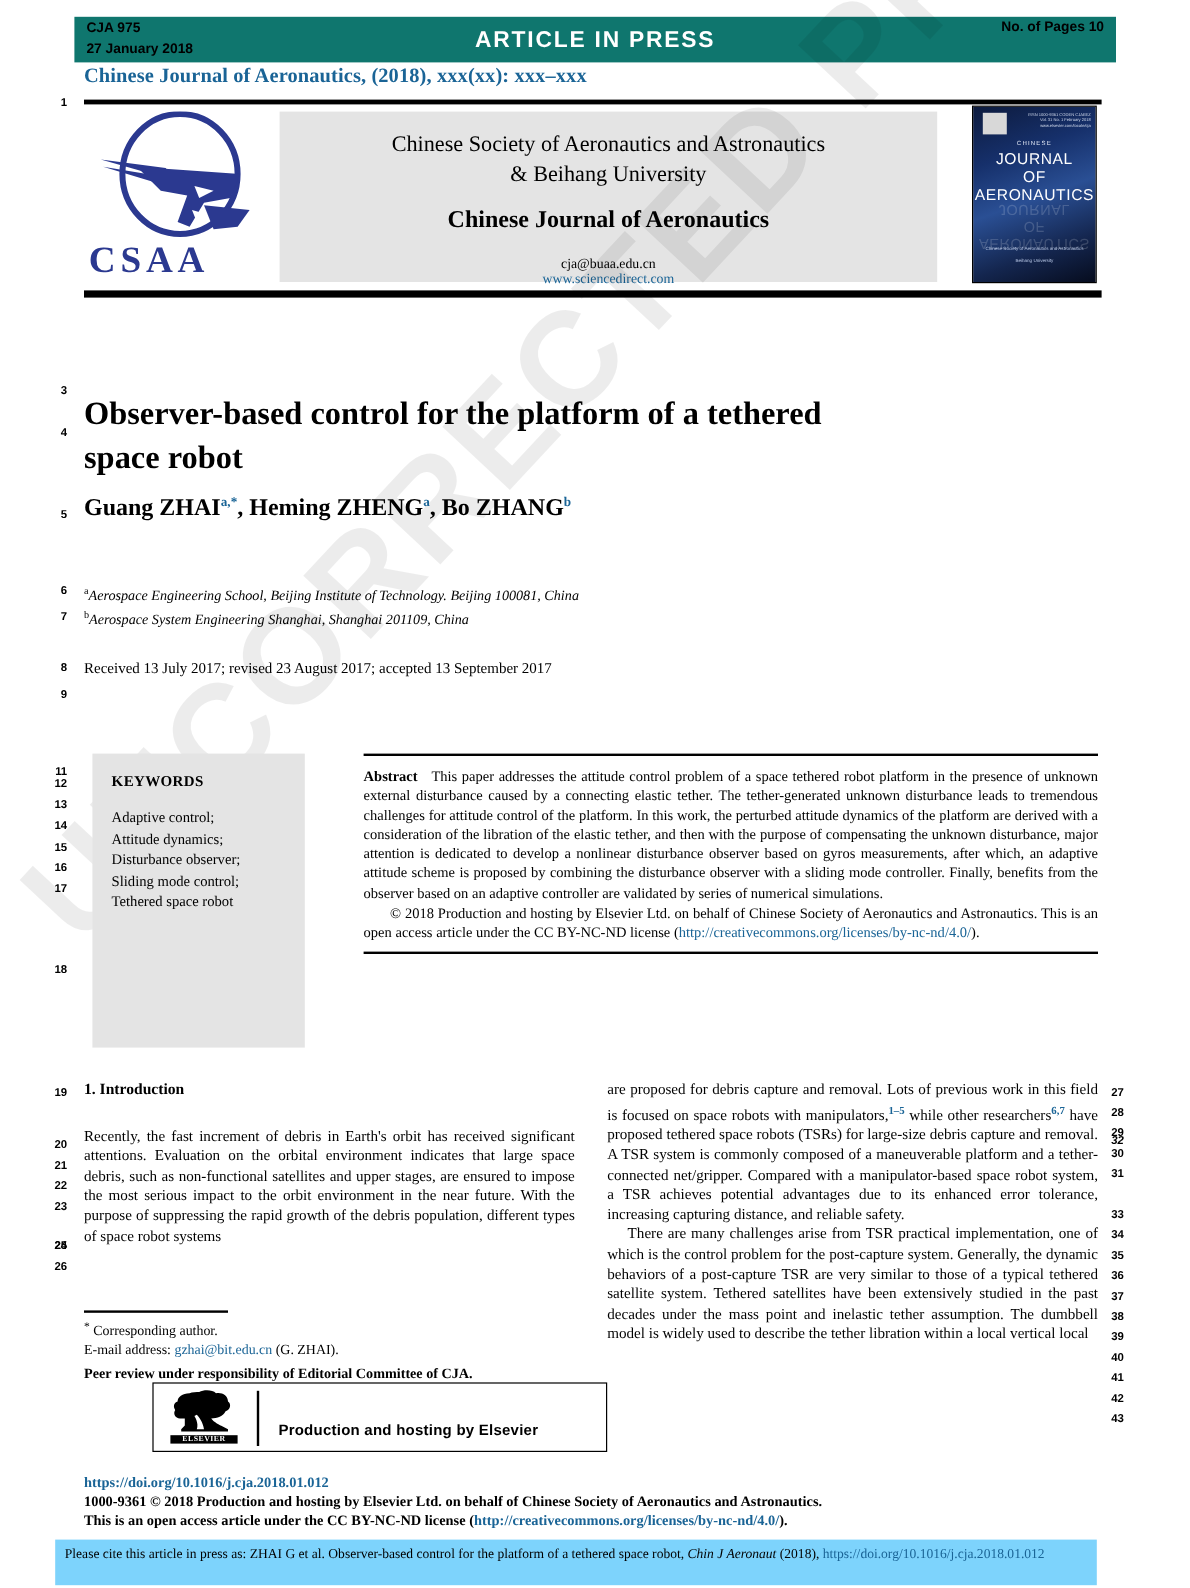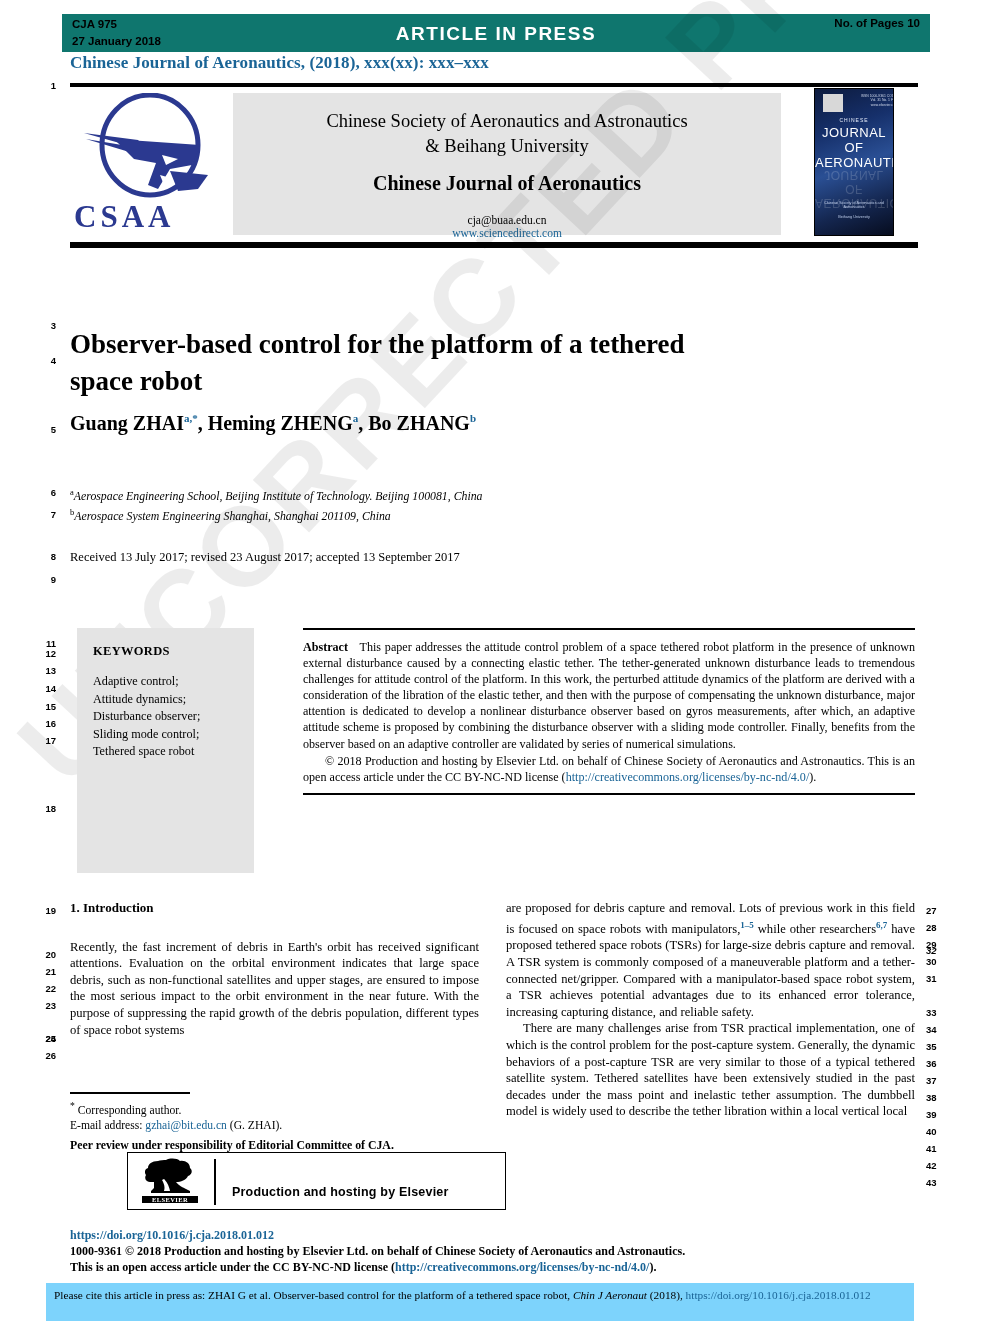--- a/index.html
+++ b/index.html
@@ -110,22 +110,22 @@
   }
   .masthead .email {
     margin-top: 19px;
     font-size: 11.5px; color:#000;
   }
   .masthead .weblink {
     margin-top: 1px;
     font-size: 11.5px; color:#1a6496;
   }
   .masthead .cover {
-    position:absolute; right: 24px; top: 5px;
-    width: 80px; height: 148px;
+    position:absolute; right: 4px; top: 5px;
+    width: 104px; height: 148px;
     background: linear-gradient(160deg, #0d1b3e 0%, #16306b 28%, #2a4f94 52%, #14264f 78%, #060c1e 100%);
     border: 1px solid #000;
     overflow:hidden;
   }
   .cover .cv-topbar { position:absolute; left:6px; top:5px; width:92px; height:18px; }
   .cover .cv-elsevier { position:absolute; left:2px; top:0px; width:20px; height:18px; background:#d8d8d8; }
   .cover .cv-issn { position:absolute; right:0px; top:0px; width:56px; text-align:right;
       font-size:3.4px; color:#cfd8ea; font-family:"Liberation Sans",sans-serif; line-height:4.4px;}
   .cover .cv-chinese { position:absolute; left:0; right:0; top:28px; text-align:center;
       font-size:5px; color:#e8eefb; letter-spacing:1px; font-family:"Liberation Sans",sans-serif;}

